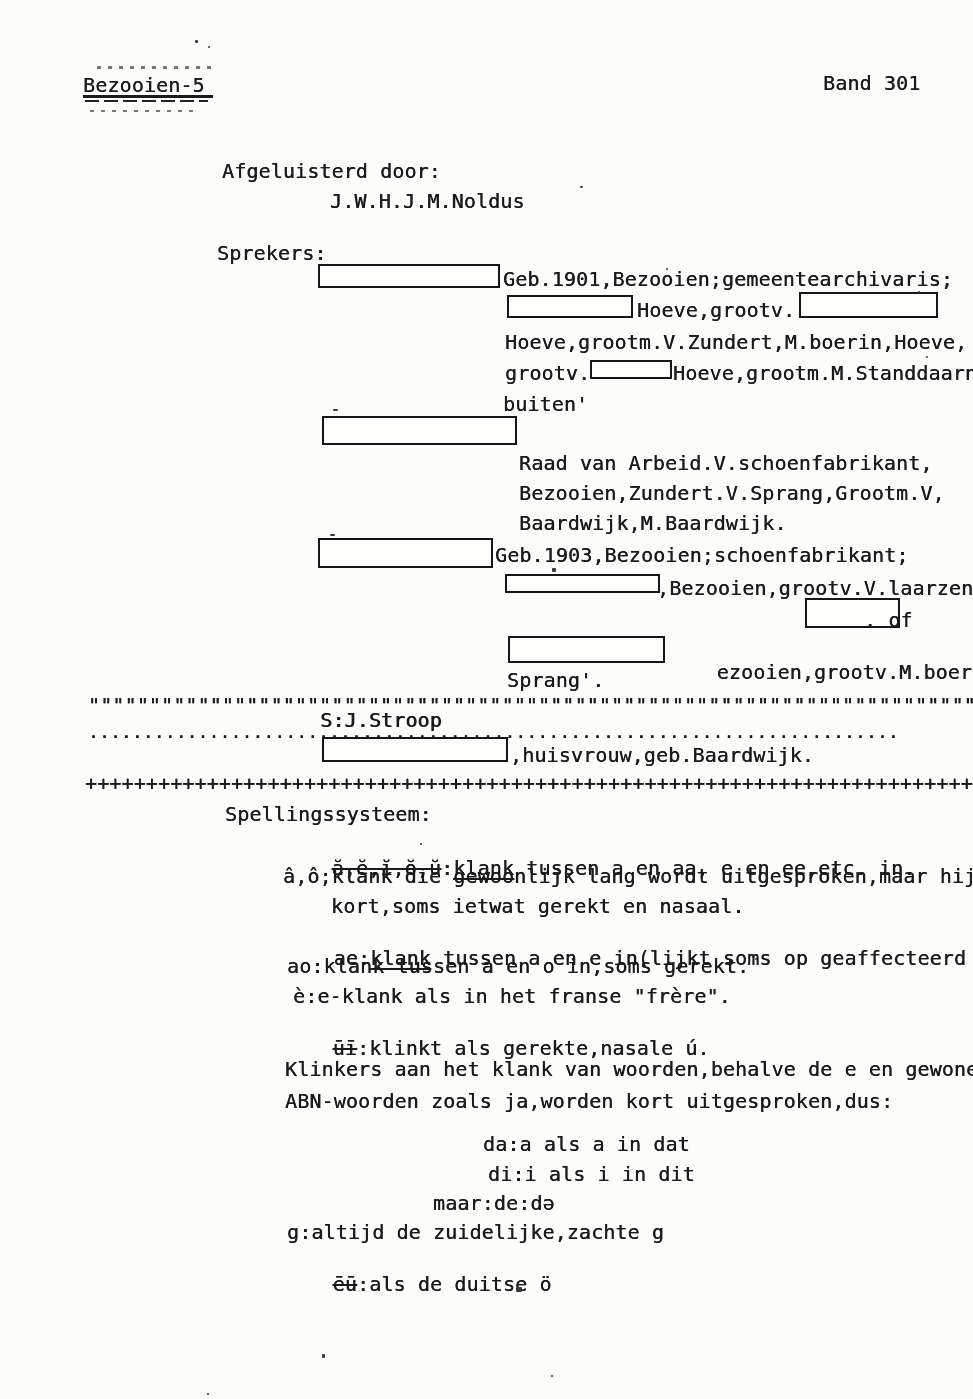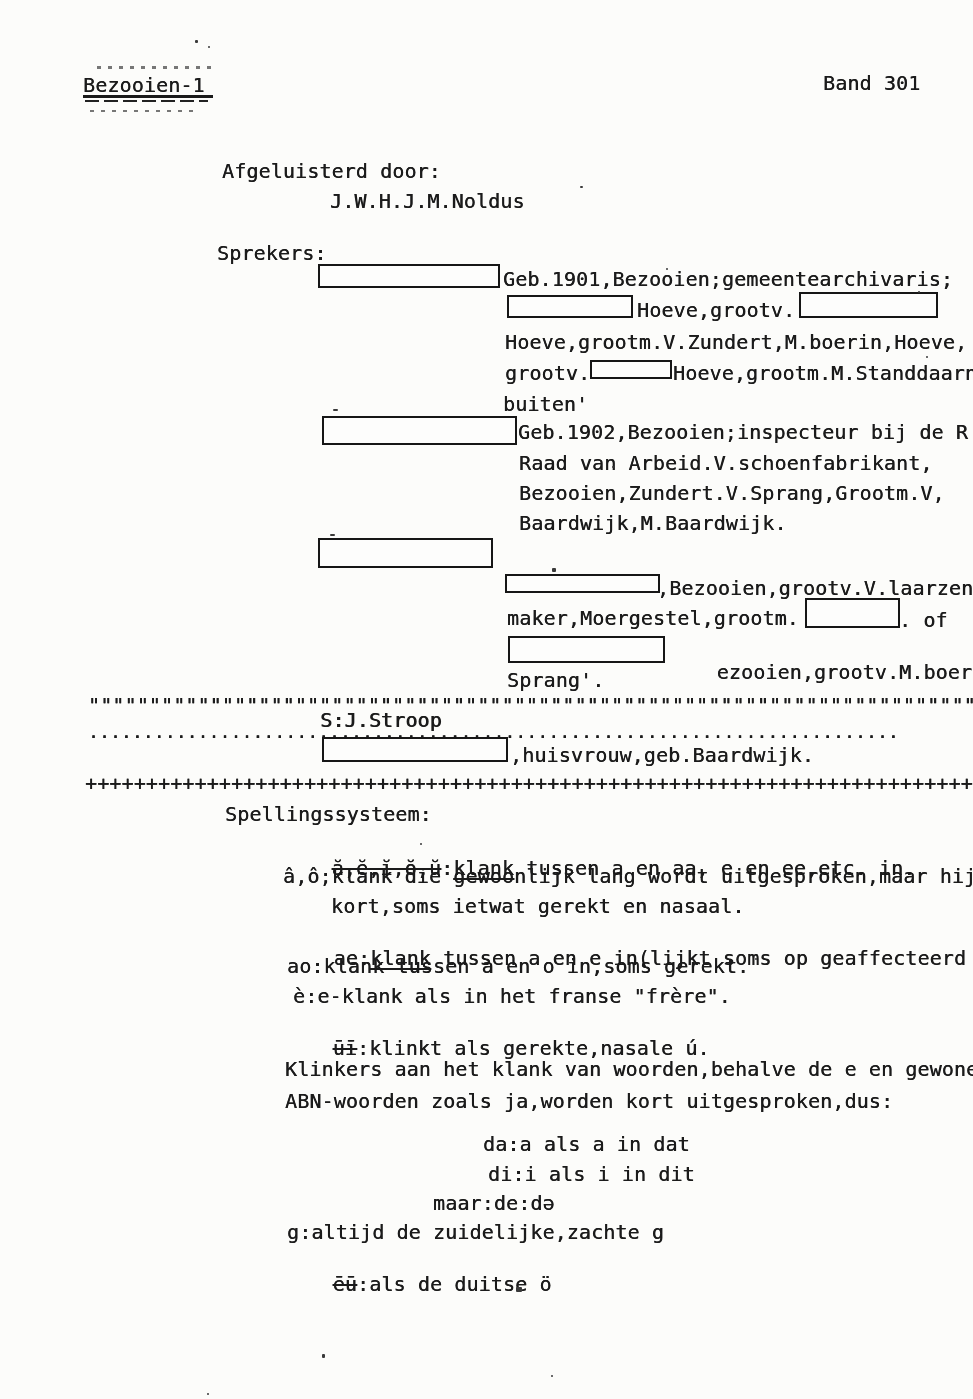--- a/index.html
+++ b/index.html
@@ -40,21 +40,21 @@
   .ruledash{position:absolute;background:repeating-linear-gradient(90deg,#222 0 14px,rgba(0,0,0,0) 14px 19px);}
   .overdots{position:absolute;background:repeating-linear-gradient(90deg,#4a4a4a 0 4px,rgba(0,0,0,0) 4px 11px);opacity:.75;}
   .spk{position:absolute;background:#3a3a3a;border-radius:1px;}
 </style>
 </head>
 <body>
 
 <div class="page">
 
   <div class="overdots" style="left:97px;top:66px;width:116px;height:3px"></div>
-  <div class="t" style="left:83px;top:74px">Bezooien-1</div>
+  <div class="t" style="left:83px;top:74px">Bezooien-5</div>
   <div class="rule" style="left:83px;top:95px;width:130px;height:3px"></div>
   <div class="ruledash" style="left:85px;top:100px;width:123px;height:2px"></div>
   <div class="overdots" style="left:90px;top:110px;width:110px;height:2px"></div>
   <div class="t" style="left:823px;top:72px">Band 301</div>
 
   <div class="t" style="left:222px;top:160px">Afgeluisterd door:</div>
   <div class="t" style="left:330px;top:190px">J.W.H.J.M.Noldus</div>
 
   <div class="t" style="left:217px;top:242px">Sprekers:</div>
 
@@ -68,35 +68,34 @@
   <div class="t" style="left:505px;top:331px">Hoeve,grootm.V.Zundert,M.boerin,Hoeve,</div>
 
   <div class="t" style="left:505px;top:362px">grootv.</div>
   <div class="redact" style="left:590px;top:360px;width:82px;height:19px"></div>
   <div class="t" style="left:673px;top:362px">Hoeve,grootm.M.Standdaarn</div>
 
   <div class="t" style="left:503px;top:393px">buiten'</div>
 
   <div class="spk" style="left:333px;top:409px;width:5px;height:2px"></div>
   <div class="redact" style="left:322px;top:416px;width:195px;height:29px"></div>
-  <div class="t" style="left:518px;top:421px">Geb.1902,Bezooien;inspecteur bij de R</div>
   <div class="t" style="left:519px;top:452px">Raad van Arbeid.V.schoenfabrikant,</div>
   <div class="t" style="left:519px;top:482px">Bezooien,Zundert.V.Sprang,Grootm.V,</div>
   <div class="t" style="left:519px;top:512px">Baardwijk,M.Baardwijk.</div>
 
   <div class="spk" style="left:330px;top:534px;width:5px;height:2px"></div>
   <div class="redact" style="left:318px;top:538px;width:175px;height:30px"></div>
+  <div class="t" style="left:495px;top:544px">Geb.1903,Bezooien;schoenfabrikant;</div>
 
   <div class="spk" style="left:552px;top:568px;width:4px;height:4px"></div>
   <div class="redact" style="left:505px;top:574px;width:155px;height:19px"></div>
   <div class="t" style="left:657px;top:577px">,Bezooien,grootv.V.laarzen</div>
 
-  <div class="t" style="left:507px;top:607px">maker,Moergestel,grootm.</div>
   <div class="redact" style="left:805px;top:598px;width:95px;height:30px"></div>
-  <div class="t" style="left:899px;top:609px">. of</div>
+  <div class="t" style="left:864px;top:609px">. of</div>
 
   <div class="redact" style="left:508px;top:636px;width:157px;height:27px"></div>
   <div class="t" style="left:668px;top:639px">
     <span>ezooien,grootv.M.boer,</span>
   </div>
   <div class="t" style="left:507px;top:669px">Sprang'.</div>
 
   <div class="sep" style="left:88px;top:695px">""""""""""""""""""""""""""""""""""""""""""""""""""""""""""""""""""""""""""</div>
   <div class="t hvy" style="left:320px;top:709px">S:J.Stroop</div>
   <div class="sep" style="left:88px;top:722px;font-size:18px">..........................................................................</div>

